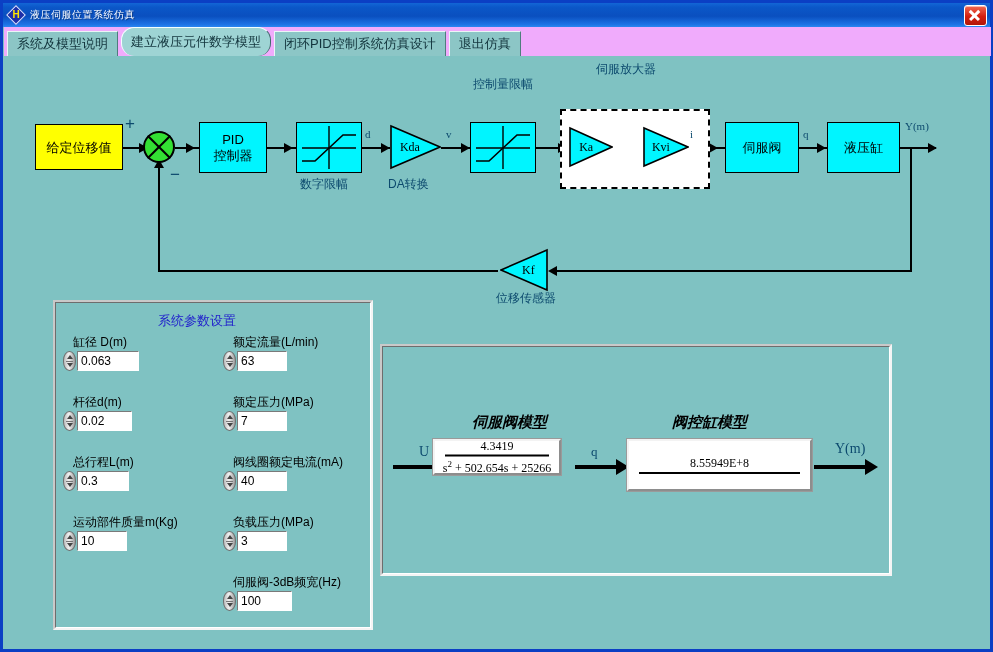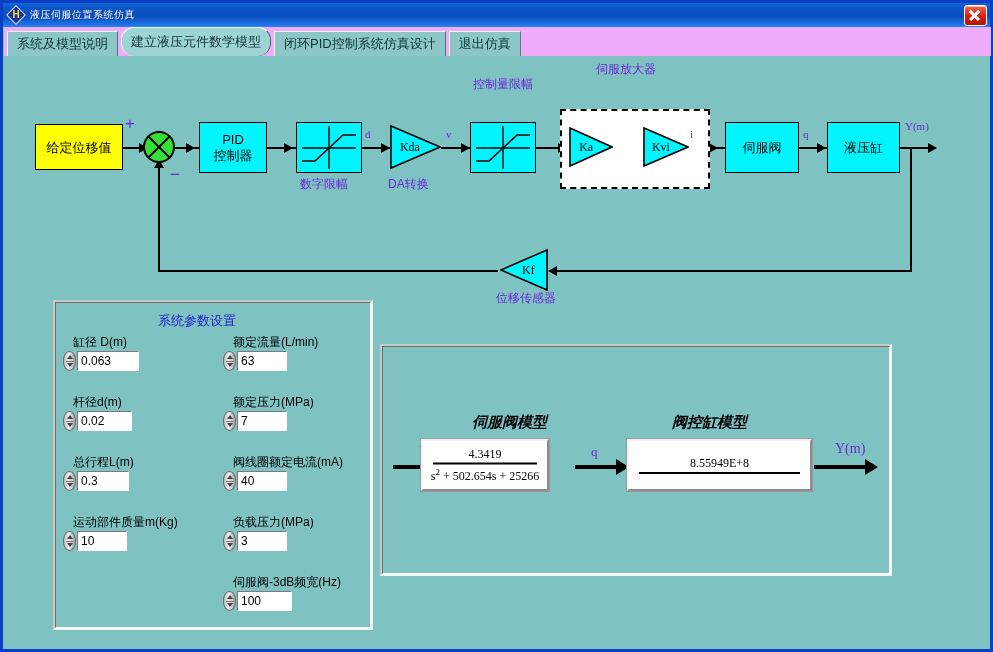--- a/index.html
+++ b/index.html
@@ -80,21 +80,21 @@
     font-size:13px;
     border-radius:13px;
   }
   .tab:first-child{margin-left:3px;}
 
   
   #canvas{
     position:absolute;left:0;top:53px;width:987px;height:593px;
     background:#7FC2C2;
   }
-  .lbl{position:absolute;white-space:nowrap;font-size:12px;color:#6d28d9;}
+  .lbl{position:absolute;white-space:nowrap;font-size:12px;color:#0c4a6e;}
   .lbl.cn{font-size:12px;}
   .lbl.small{font-size:11px;font-family:"Liberation Serif","DejaVu Serif",serif;}
 
   
   .blk{
     position:absolute;box-sizing:border-box;
     border:1px solid #000;background:#00F5FF;
     display:flex;align-items:center;justify-content:center;
     text-align:center;font-size:13px;color:#000;line-height:15px;
   }
@@ -445,21 +445,21 @@
 
     <div class="panel" style="left:377px;top:288px;width:512px;height:232px;">
       <div class="inner"></div>
     </div>
 
     <div class="lbl small" style="left:416px;top:388px;font-size:14px;">U</div>
     <div class="thickline" style="left:390px;top:409px;width:48px;"></div>
     <div class="thickarrow" style="left:433px;top:403px;"></div>
 
     <div class="mtitle" style="left:469px;top:357px;">伺服阀模型</div>
-    <div class="tfbox" style="left:418px;top:383px;width:128px;height:52px;">
+    <div class="tfbox" style="left:430px;top:383px;width:128px;height:36px;">
       <div class="tf">
         <div class="num">4.3419</div>
         <div class="bar"></div>
         <div class="den">s<sup>2</sup> + 502.654s + 25266</div>
       </div>
     </div>
 
     <div class="lbl small" style="left:588px;top:388px;font-size:13px;">q</div>
     <div class="thickline" style="left:572px;top:409px;width:48px;"></div>
     <div class="thickarrow" style="left:613px;top:403px;"></div>

